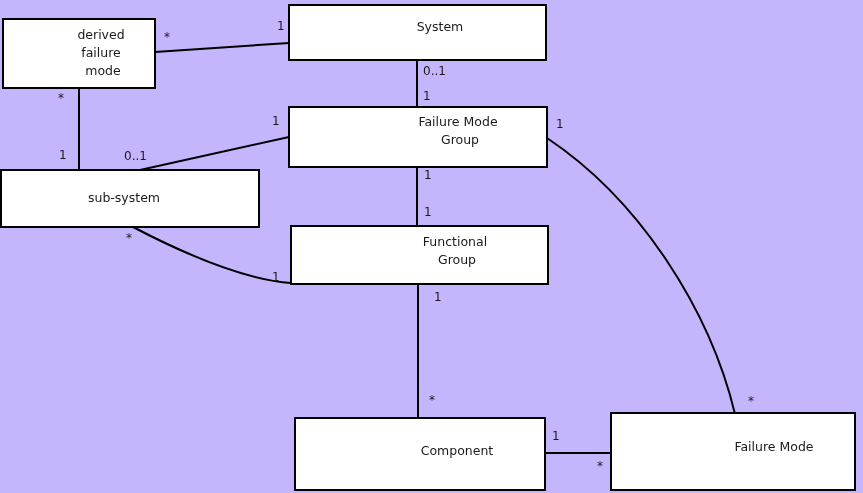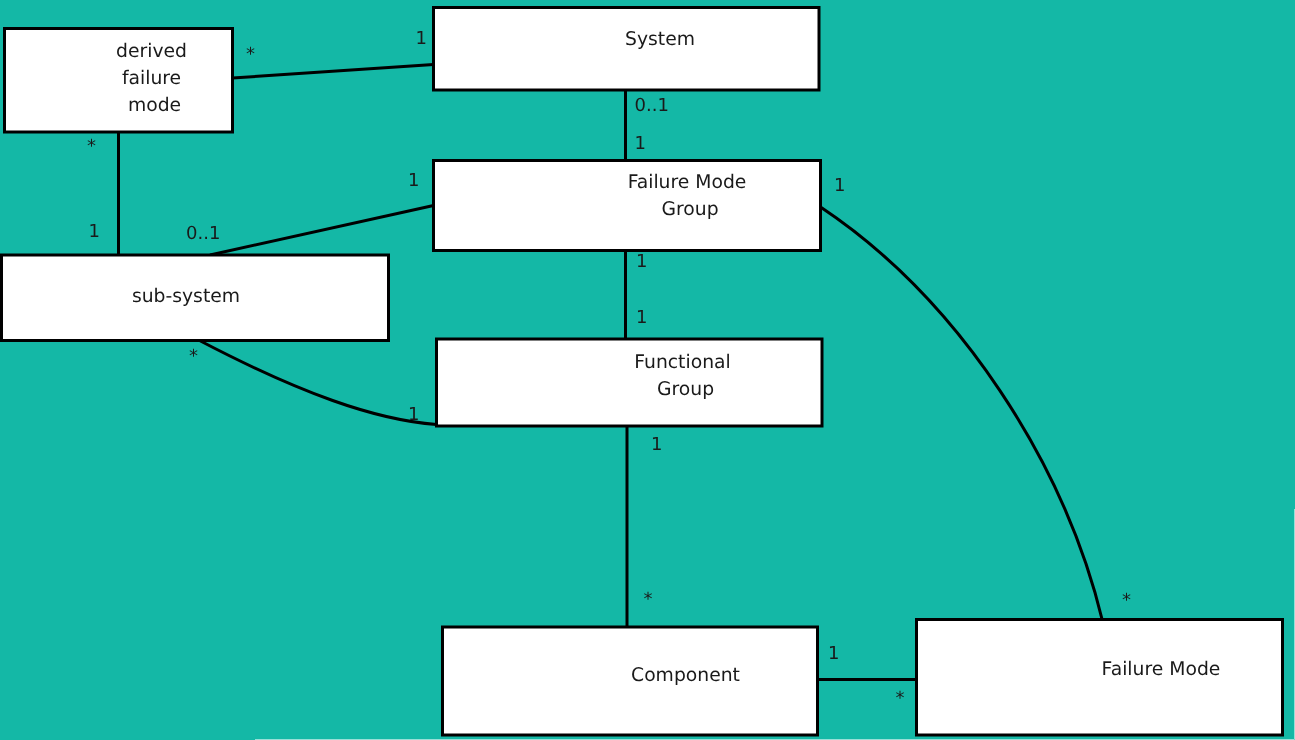--- a/index.html
+++ b/index.html
@@ -4,21 +4,21 @@
 <style>
   html, body {
     margin: 0;
     padding: 0;
     background: #ffffff;
   }
   #diagram-root {
     position: relative;
     width: 863px;
     height: 493px;
-    background: #14b8a6;
+    background: #c4b5fd;
     font-family: "DejaVu Sans", sans-serif;
     overflow: hidden;
   }
   svg.canvas {
     position: absolute;
     left: 0;
     top: 0;
     width: 863px;
     height: 493px;
   }

